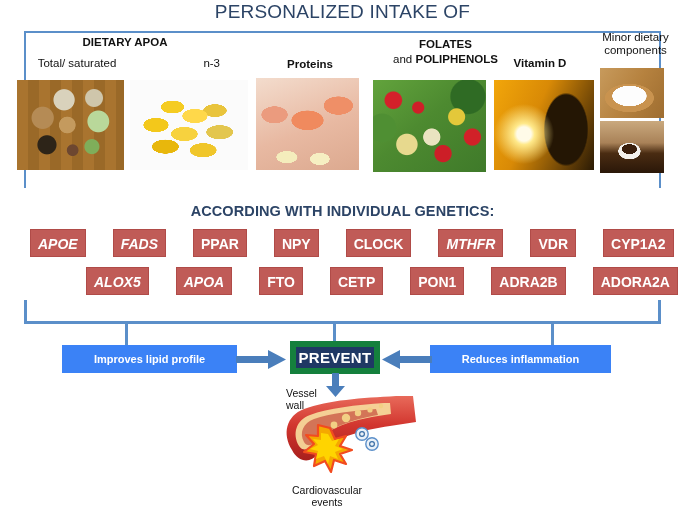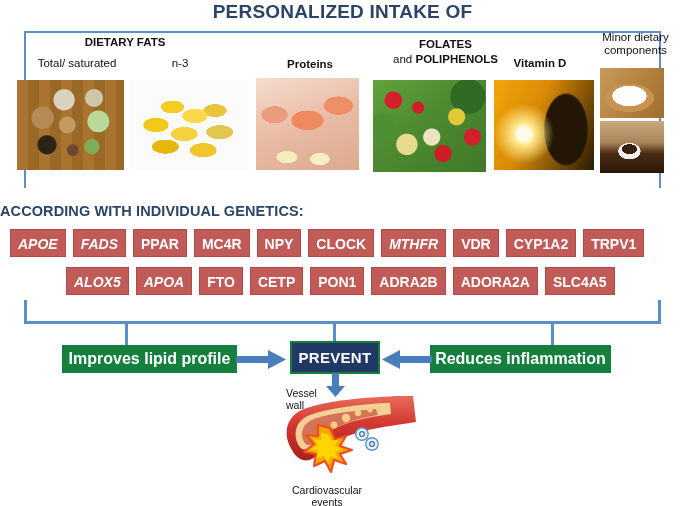--- a/index.html
+++ b/index.html
@@ -6,21 +6,21 @@
   body{
     width:685px;height:506px;position:relative;overflow:hidden;
     font-family:"Liberation Sans",sans-serif;
     color:#1f1f1f;
   }
   .abs{position:absolute;}
 
   
   #main-title{
     left:0;top:1px;width:685px;text-align:center;
-    font-size:19px;font-weight:bold;letter-spacing:.2px;
+    font-size:19px;font-weight:normal;letter-spacing:.2px;
     color:#2c4466;
   }
 
   
   #photo-bracket{
     left:24px;top:31px;width:637px;height:157px;
     border:2.5px solid #5b8fc9;border-bottom:none;
     box-sizing:border-box;
     background:transparent;
   }
@@ -99,56 +99,57 @@
   }
   
   #photo-coffee{background:
       radial-gradient(ellipse 16% 13% at 46% 54%, #3a1f0c 0 72%, transparent 74%),
       radial-gradient(ellipse 22% 20% at 46% 58%, #f4f1ec 0 78%, transparent 80%),
       linear-gradient(180deg,#caa97e 0%,#a98258 42%,#4a2c12 62%,#2a1708 100%);
   }
 
   
   #genetics-heading{
-    left:0;top:203px;width:685px;text-align:left;
+    left:0;top:203px;width:685px;text-align:center;
     font-size:14.5px;font-weight:bold;color:#2c4466;letter-spacing:.1px;
   }
 
   
   .gene-row{position:absolute;display:flex;gap:7px;align-items:stretch;}
   #gene-row-1{left:10px;top:229px;}
   #gene-row-2{left:66px;top:267px;}
   .gene{
     background:#c05b57;border:1.4px solid #b04b48;
     color:#fff;font-weight:bold;font-size:14px;
     height:28px;line-height:28px;
     padding:0 7px;text-align:center;white-space:nowrap;
     box-sizing:border-box;
+    margin-left:20px;
   }
   .gene.it{font-style:italic;}
 
   
   #connector-hline{left:24px;top:321px;width:637px;height:2.5px;background:#5b8fc9;}
   #connector-drop-left{left:125px;top:321px;width:2.5px;height:26px;background:#5b8fc9;}
   #connector-drop-mid{left:333px;top:321px;width:2.5px;height:24px;background:#5b8fc9;}
   #connector-drop-right{left:551px;top:321px;width:2.5px;height:26px;background:#5b8fc9;}
   #bracket-stub-left{left:24px;top:300px;width:2.5px;height:23px;background:#5b8fc9;}
   #bracket-stub-right{left:658px;top:300px;width:2.5px;height:23px;background:#5b8fc9;}
 
   
   .obox{
-    background:#15803d;color:#fff;font-size:16px;font-weight:bold;
+    background:#3b82f6;color:#fff;font-size:11px;font-weight:bold;
     display:flex;align-items:center;justify-content:center;
     box-sizing:border-box;
   }
   #box-improves{left:62px;top:345px;width:175px;height:28px;}
   #box-reduces{left:430px;top:345px;width:181px;height:28px;}
   #box-prevent{
     left:290px;top:341px;width:90px;height:33px;
-    background:#1f3864;border:2px solid #15803d;
+    background:#1f3864;border:6px solid #15803d;
     color:#fff;font-size:15px;font-weight:bold;letter-spacing:.3px;
     display:flex;align-items:center;justify-content:center;box-sizing:border-box;
   }
 
   
   #arrow-left-to-prevent{left:236px;top:350px;width:50px;height:19px;}
   #arrow-right-to-prevent{left:382px;top:350px;width:50px;height:19px;}
   #arrow-prevent-down{left:326px;top:373px;width:19px;height:24px;}
 
   
@@ -158,25 +159,25 @@
   #cardio-label{left:272px;top:476px;width:110px;}
 </style>
 </head>
 <body>
 
 <div class="abs" id="main-title">PERSONALIZED INTAKE OF</div>
 
 <div class="abs" id="photo-bracket-shadow"></div>
 <div class="abs" id="photo-bracket"></div>
 
-<div class="abs plabel b" style="left:35px;top:36px;width:180px;">DIETARY FATS</div>
+<div class="abs plabel b" style="left:35px;top:36px;width:180px;">DIETARY APOA</div>
 <div class="abs plabel b" style="left:383px;top:38px;width:125px;">FOLATES</div>
 
 <div class="abs plabel" style="left:22px;top:57px;width:110px;">Total/ saturated</div>
-<div class="abs plabel" style="left:140px;top:57px;width:80px;">n-3</div>
+<div class="abs plabel" style="left:140px;top:57px;width:80px;text-align:right;">n-3</div>
 <div class="abs plabel b" style="left:265px;top:50px;width:90px;margin-top:8px;">Proteins</div>
 <div class="abs plabel" style="left:368px;top:53px;width:155px;"><span>and </span><b>POLIPHENOLS</b></div>
 <div class="abs plabel b" style="left:495px;top:57px;width:90px;">Vitamin D</div>
 <div class="abs plabel" style="left:588px;top:31px;width:95px;">
   <span>Minor dietary</span><br>
   <span>components</span>
 </div>
 
 <div class="photo" id="photo-total-saturated" style="left:17px;top:80px;width:107px;height:90px;"></div>
 <div class="photo" id="photo-n3" style="left:130px;top:80px;width:118px;height:90px;"></div>
@@ -185,21 +186,20 @@
 <div class="photo" id="photo-vitamind" style="left:494px;top:80px;width:100px;height:90px;"></div>
 <div class="photo" id="photo-salt" style="left:600px;top:68px;width:64px;height:50px;"></div>
 <div class="photo" id="photo-coffee" style="left:600px;top:121px;width:64px;height:52px;"></div>
 
 <div class="abs" id="genetics-heading">ACCORDING WITH INDIVIDUAL GENETICS:</div>
 
 <div class="gene-row" id="gene-row-1">
     <div class="gene it">APOE</div>
     <div class="gene it">FADS</div>
     <div class="gene">PPAR</div>
-    <div class="gene">MC4R</div>
     <div class="gene">NPY</div>
     <div class="gene">CLOCK</div>
     <div class="gene it">MTHFR</div>
     <div class="gene">VDR</div>
     <div class="gene">CYP1A2</div>
     <div class="gene">TRPV1</div>
   </div>
 <div class="gene-row" id="gene-row-2">
     <div class="gene it">ALOX5</div>
     <div class="gene it">APOA</div>

